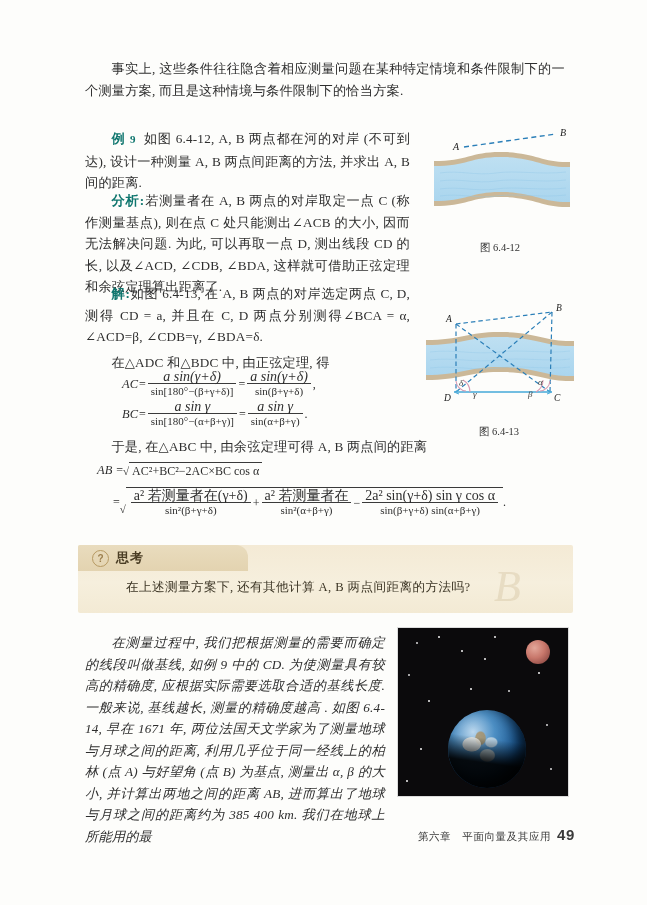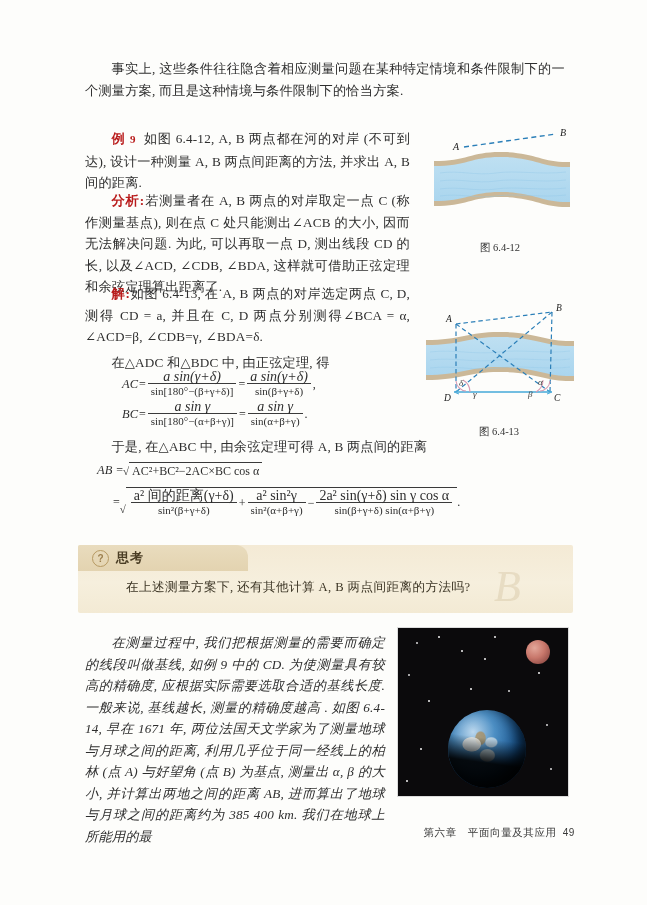--- a/index.html
+++ b/index.html
@@ -16,21 +16,21 @@
   
   .para{
     font-size:13.2px;
     line-height:21.5px;
     text-align:justify;
     color:#2e2e2e;
     letter-spacing:.2px;
   }
   .indent{text-indent:2em;}
   .lead{
-    color:#b91c1c;
+    color:#0f766e;
     font-weight:bold;
     letter-spacing:.5px;
   }
   .lead small{font-size:11px;}
   .mi{font-family:"Liberation Serif","DejaVu Serif",serif;font-style:italic;}
 
   
   #top-para{position:absolute;left:85px;top:58px;width:480px;}
 
   
@@ -156,21 +156,21 @@
   }
 
   
   #footer{
     position:absolute;left:0;right:0;top:826px;
     text-align:right;padding-right:72px;
     font-size:10.5px;color:#3a3a3a;
     font-family:"Liberation Sans","DejaVu Sans",sans-serif;
     letter-spacing:.6px;
   }
-  #footer .fpage{font-weight:normal;font-size:10px;margin-left:6px;}
+  #footer .fpage{font-weight:bold;font-size:15px;margin-left:6px;}
 </style>
 </head>
 <body>
 
 <div class="page">
 
   <div id="top-para" class="para indent">事实上, 这些条件往往隐含着相应测量问题在某种特定情境和条件限制下的一个测量方案, 而且是这种情境与条件限制下的恰当方案.</div>
 
   <div id="example-block" class="para indent">
     <span class="lead"><span>例</span>&nbsp;<small>9</small></span>&nbsp;&nbsp;<span>如图 6.4-12, A, B 两点都在河的对岸 (不可到达), 设计一种测量 A, B 两点间距离的方法, 并求出 A, B 间的距离.</span>
@@ -226,26 +226,26 @@
       <span class="radbody">AC²+BC²−2AC×BC cos α</span>
     </span>
   </div>
 
   <div id="eq-ab2" class="formula eqrow">
     <span>=</span>
     <span class="sqrt">
       <span class="radsym">√</span>
       <span class="radbody">
         <span class="frac">
-          <span class="num">a² 间的距离(γ+δ)</span>
+          <span class="num">a² 若测量者在(γ+δ)</span>
           <span class="den">sin²(β+γ+δ)</span>
         </span>
         <span>+</span>
         <span class="frac">
-          <span class="num">a² sin²γ</span>
+          <span class="num">a² 若测量者在</span>
           <span class="den">sin²(α+β+γ)</span>
         </span>
         <span>−</span>
         <span class="frac">
           <span class="num">2a² sin(γ+δ) sin γ cos α</span>
           <span class="den">sin(β+γ+δ) sin(α+β+γ)</span>
         </span>
       </span>
     </span>
     <span>.</span>

